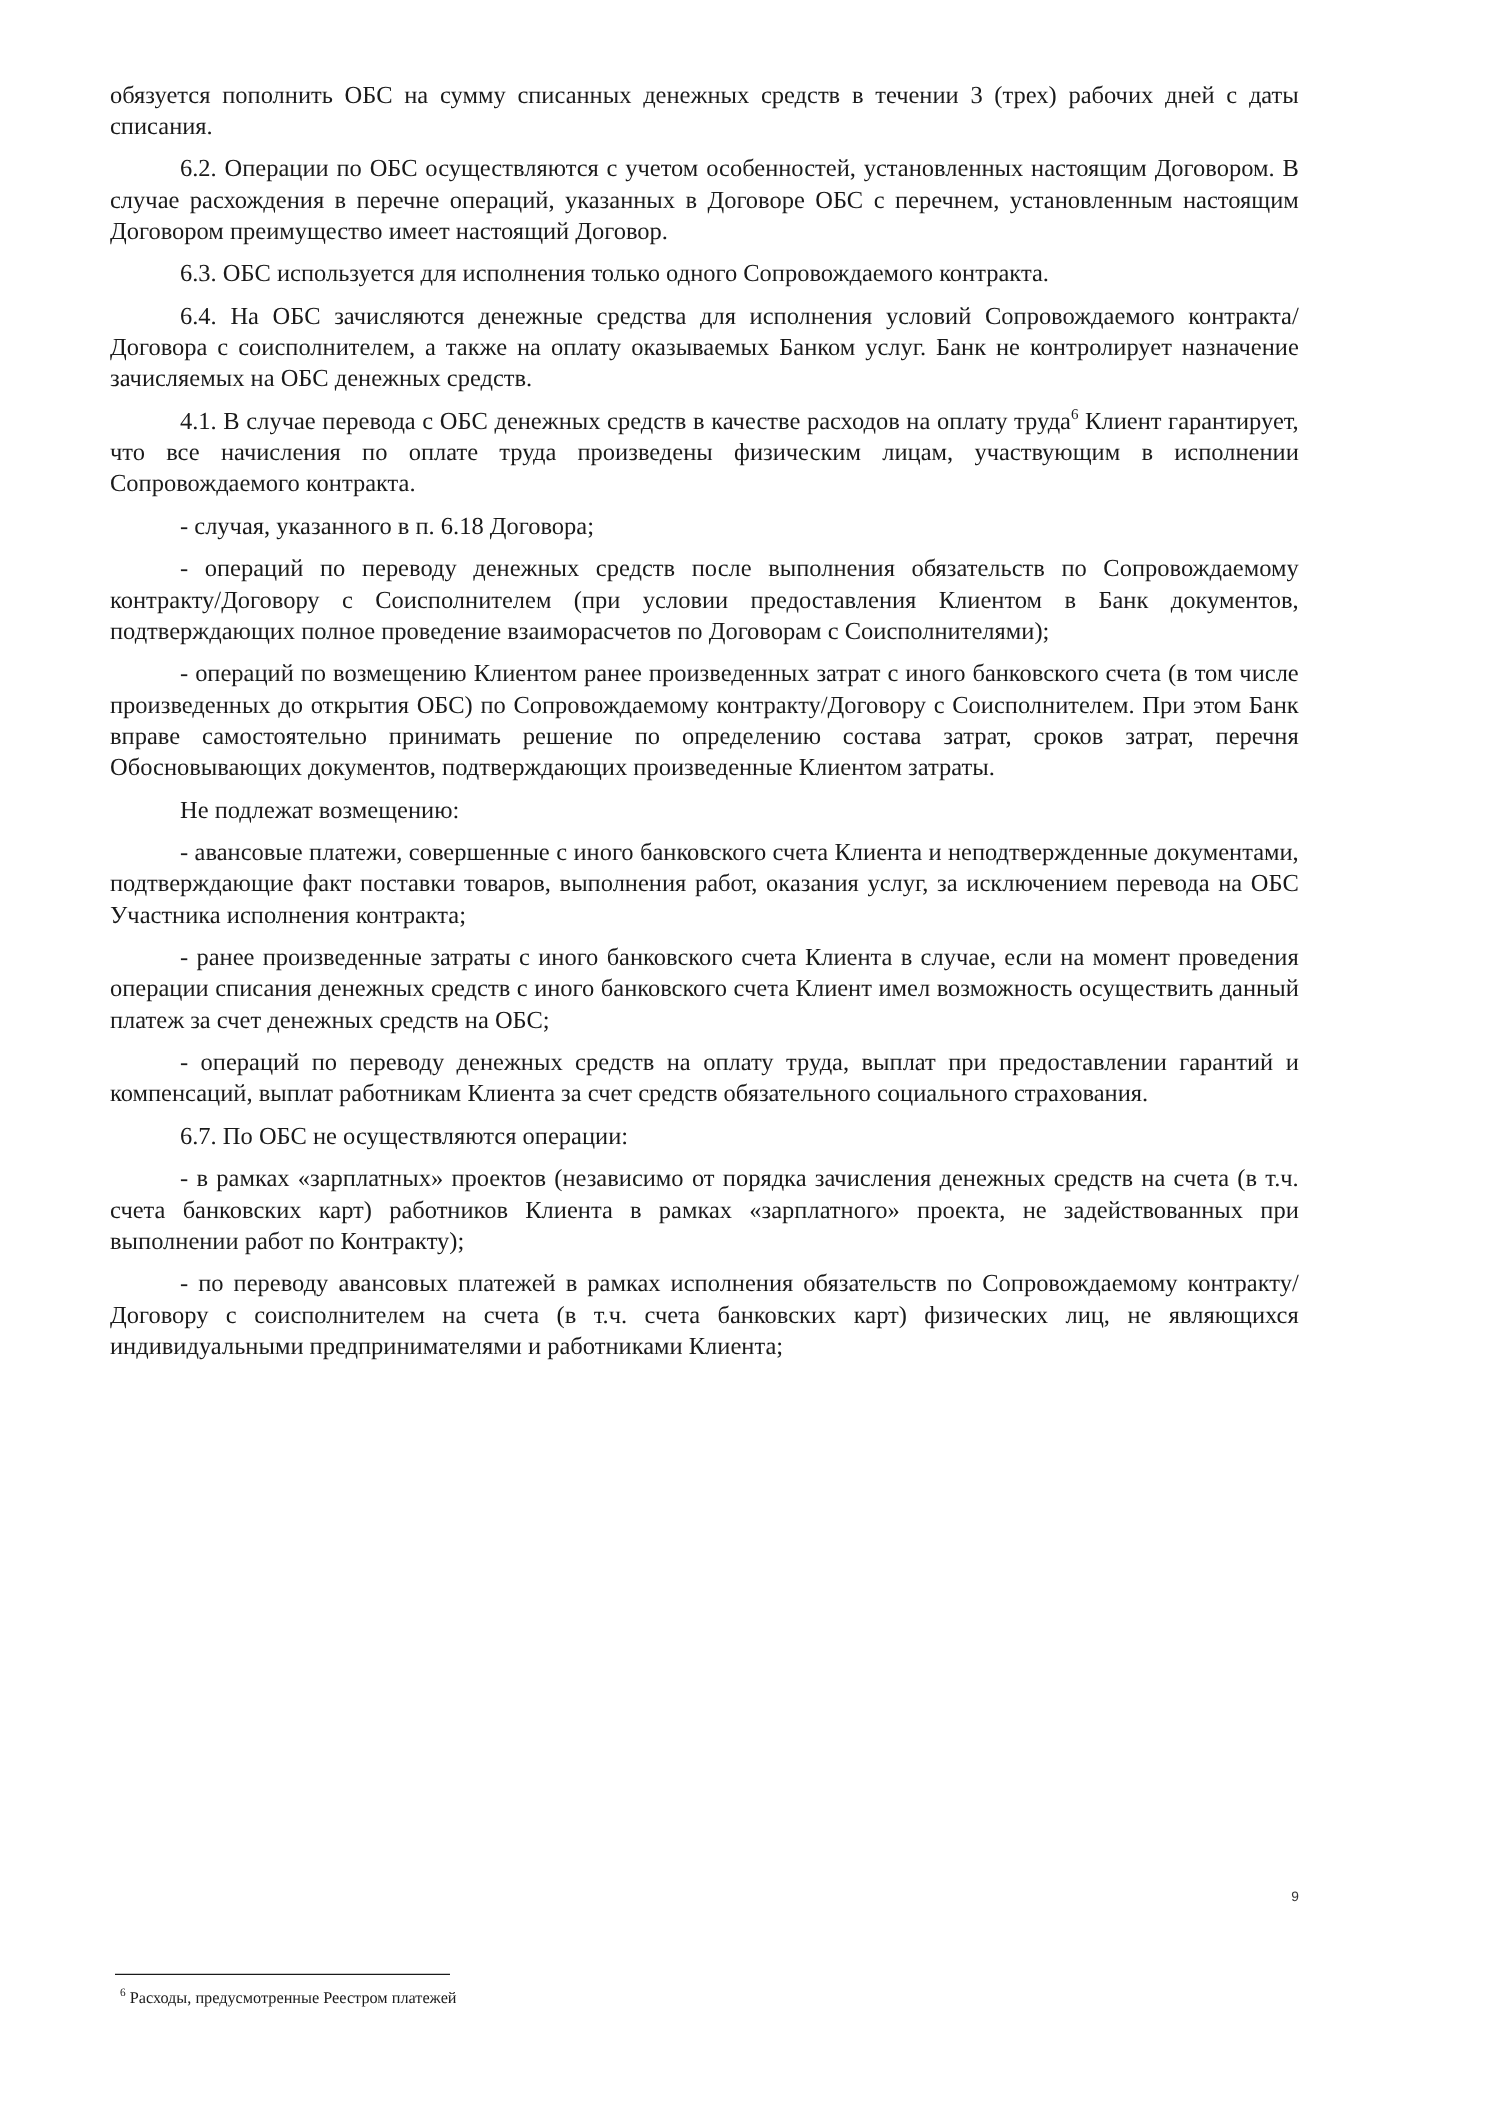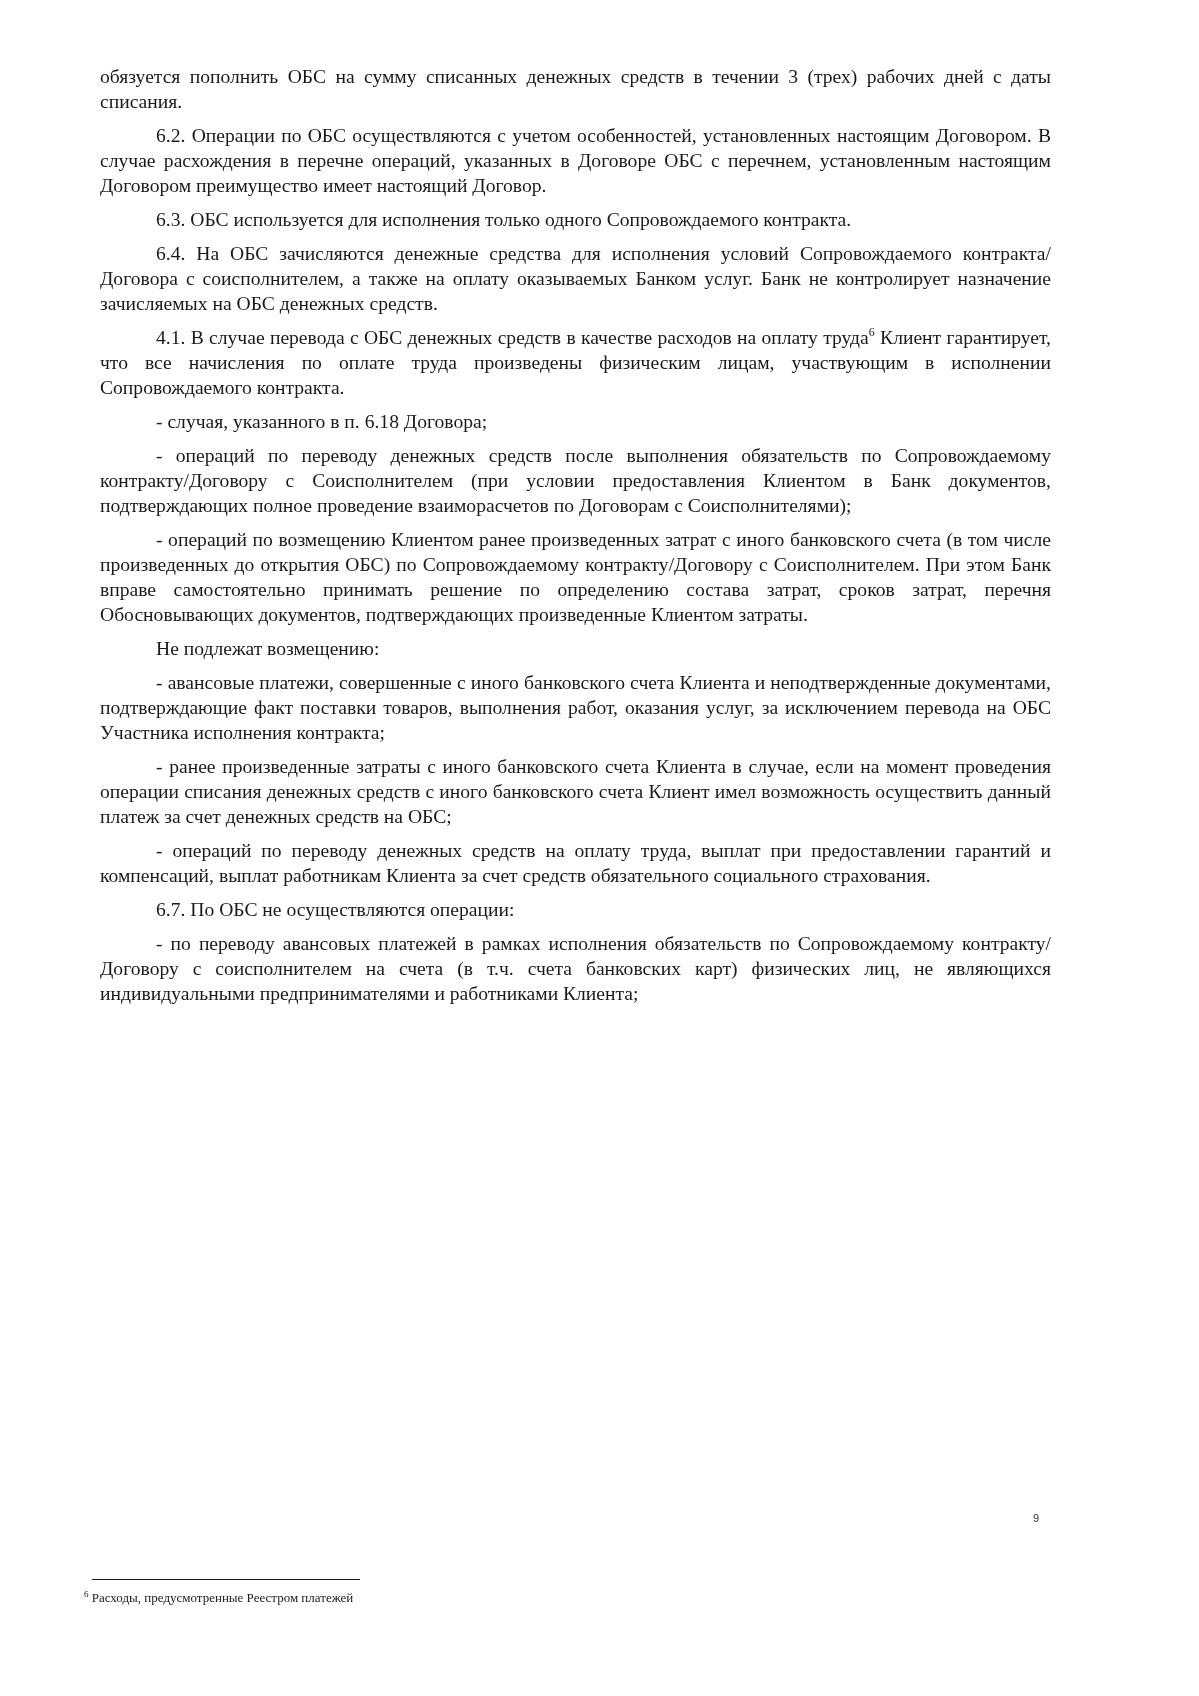--- a/index.html
+++ b/index.html
@@ -2,34 +2,34 @@
 <html><head>
 <meta charset="utf-8">
 <style>
   html, body { margin: 0; padding: 0; background: #ffffff; }
   body {
     width: 1199px; height: 1696px; position: relative; overflow: hidden;
     font-family: "Liberation Serif", "DejaVu Serif", serif;
     color: #1a1a1a;
   }
   .page {
-    position: absolute; left: 100px; top: 64px; width: 951px;
+    position: absolute; left: 88px; top: 64px; width: 951px;
   }
   .p {
     font-size: 19.6px; line-height: 25px; margin: 0 0 9px 0;
     text-align: justify; text-indent: 56px;
   }
   .p.noindent { text-indent: 0; }
   sup.fn { font-size: 12px; line-height: 0; vertical-align: super; }
   .footnote-rule {
     position: absolute; left: 92px; top: 1579px; width: 268px; height: 0;
     border-top: 1.6px solid #1a1a1a;
   }
   .footnote {
-    position: absolute; left: 84px; top: 1590px; font-size: 13px; line-height: 16px;
+    position: absolute; left: 96px; top: 1590px; font-size: 13px; line-height: 16px;
   }
   .footnote sup { font-size: 9px; vertical-align: super; line-height: 0; }
   .page-number {
     position: absolute; left: 1033px; top: 1512px; font-size: 11px;
     font-family: "Liberation Sans", sans-serif; color: #333;
   }
 </style>
 </head>
 <body>
 
@@ -40,19 +40,20 @@
   <p class="p">6.4. На ОБС зачисляются денежные средства для исполнения условий Сопровождаемого контракта/Договора с соисполнителем, а также на оплату оказываемых Банком услуг. Банк не контролирует назначение зачисляемых на ОБС денежных средств.</p>
   <p class="p"><span>4.1. В случае перевода с ОБС денежных средств в качестве расходов на оплату труда</span><sup class="fn">6</sup><span> Клиент гарантирует, что все начисления по оплате труда произведены физическим лицам, участвующим в исполнении Сопровождаемого контракта.</span></p>
   <p class="p">- случая, указанного в п. 6.18 Договора;</p>
   <p class="p">- операций по переводу денежных средств после выполнения обязательств по Сопровождаемому контракту/Договору с Соисполнителем (при условии предоставления Клиентом в Банк документов, подтверждающих полное проведение взаиморасчетов по Договорам с Соисполнителями);</p>
   <p class="p">- операций по возмещению Клиентом ранее произведенных затрат с иного банковского счета (в том числе произведенных до открытия ОБС) по Сопровождаемому контракту/Договору с Соисполнителем. При этом Банк вправе самостоятельно принимать решение по определению состава затрат, сроков затрат, перечня Обосновывающих документов, подтверждающих произведенные Клиентом затраты.</p>
   <p class="p">Не подлежат возмещению:</p>
   <p class="p">- авансовые платежи, совершенные с иного банковского счета Клиента и неподтвержденные документами, подтверждающие факт поставки товаров, выполнения работ, оказания услуг, за исключением перевода на ОБС Участника исполнения контракта;</p>
   <p class="p">- ранее произведенные затраты с иного банковского счета Клиента в случае, если на момент проведения операции списания денежных средств с иного банковского счета Клиент имел возможность осуществить данный платеж за счет денежных средств на ОБС;</p>
   <p class="p">- операций по переводу денежных средств на оплату труда, выплат при предоставлении гарантий и компенсаций, выплат работникам Клиента за счет средств обязательного социального страхования.</p>
   <p class="p">6.7. По ОБС не осуществляются операции:</p>
+  <p class="p">- в рамках «зарплатных» проектов (независимо от порядка зачисления денежных средств на счета (в т.ч. счета банковских карт) работников Клиента в рамках «зарплатного» проекта, не задействованных при выполнении работ по Контракту);</p>
   <p class="p">- по переводу авансовых платежей в рамках исполнения обязательств по Сопровождаемому контракту/Договору с соисполнителем на счета (в т.ч. счета банковских карт) физических лиц, не являющихся индивидуальными предпринимателями и работниками Клиента;</p>
 </div>
 
 <div class="footnote-rule"></div>
 <div class="footnote"><sup>6</sup><span> Расходы, предусмотренные Реестром платежей</span></div>
 
 <div class="page-number">9</div>
 
 </body></html>

